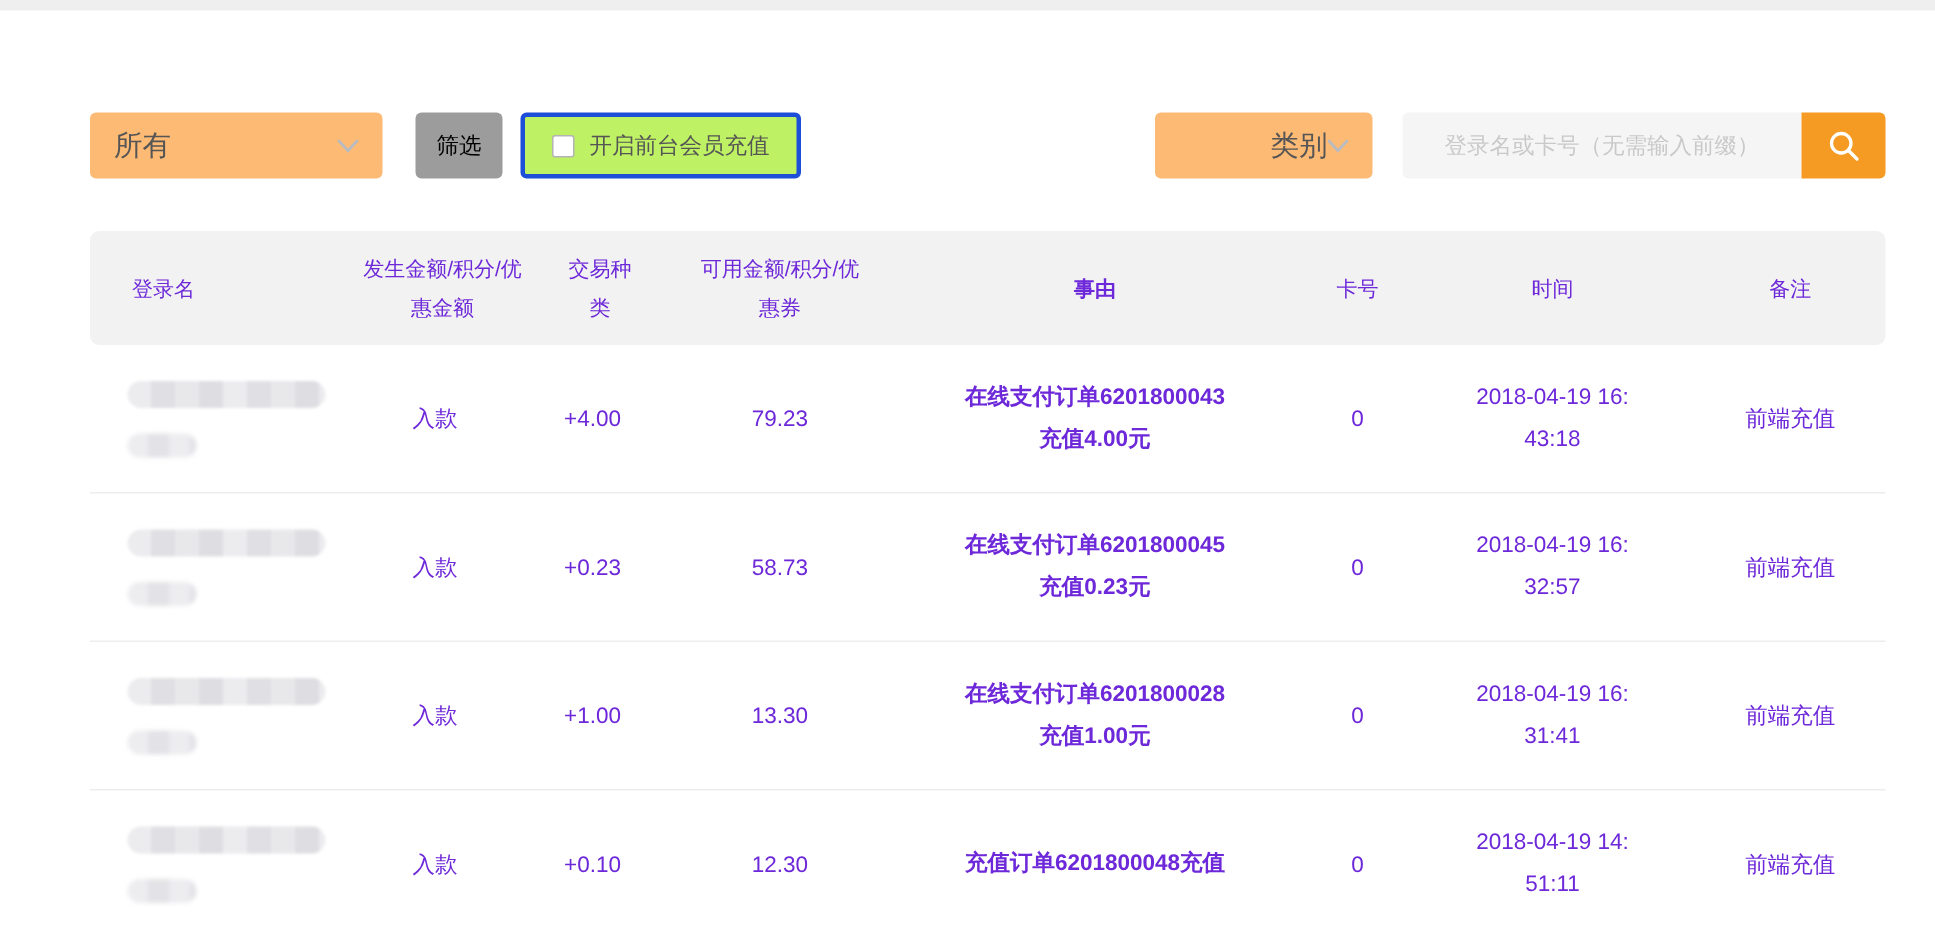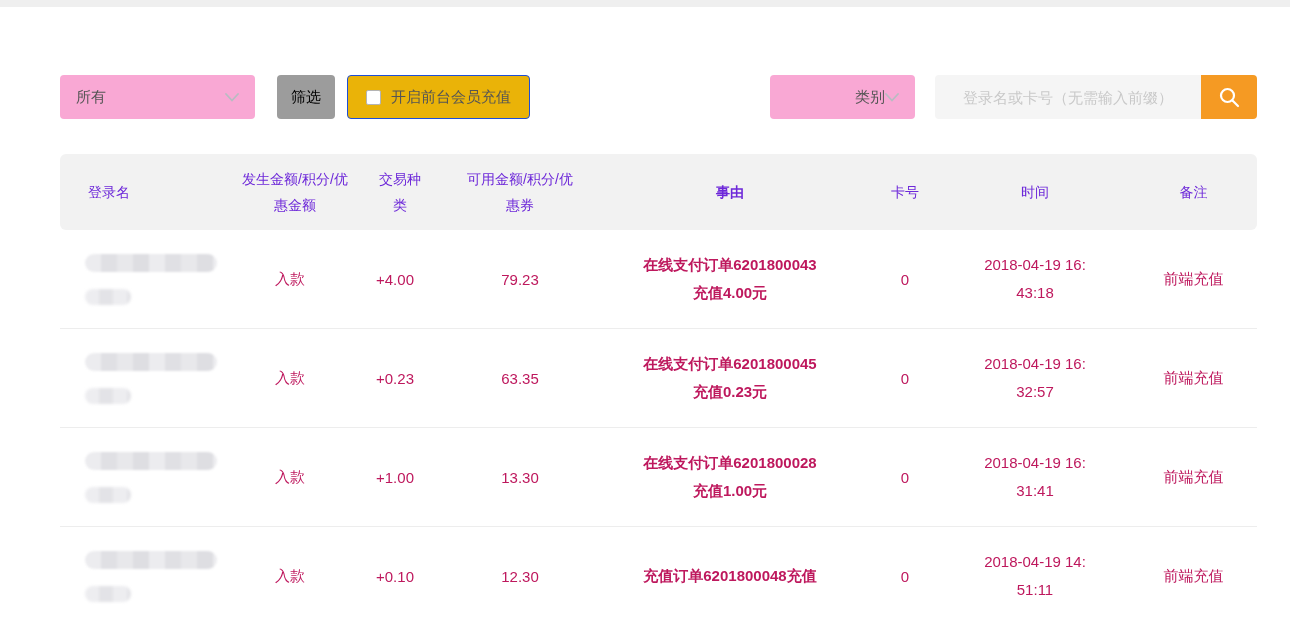--- a/index.html
+++ b/index.html
@@ -2,30 +2,30 @@
 <html><head>
 <meta charset="utf-8">
 <style>
   * { margin:0; padding:0; box-sizing:border-box; }
   html,body { width:1290px; height:624px; background:#ffffff; overflow:hidden;
     font-family:"Liberation Sans","DejaVu Sans",sans-serif; }
   .top-strip { height:7px; background:#efefef; }
 
   
   .toolbar { margin:68px 33px 0 60px; height:44px; display:flex; align-items:center; }
-  .select { height:44px; background:#f9a8d4; border-radius:4px; display:flex;
+  .select { height:44px; background:#fdba74; border-radius:4px; display:flex;
     align-items:center; justify-content:space-between; padding:0 16px;
-    color:#555; font-size:15px; cursor:pointer; }
+    color:#555; font-size:19px; cursor:pointer; }
   .select.scope { width:195px; }
   .select.category { width:145px;justify-content:flex-end; }
   .chev { width:14px; height:9px; flex:0 0 auto; }
   .filter-btn { margin-left:22px; width:58px; height:44px; background:#9c9c9c;
     color:#000000; border:none; border-radius:4px; font-size:15px; cursor:pointer; }
-  .checkbox-panel { margin-left:12px; height:44px; border:1px solid #1d4ed8;
-    border-radius:4px; display:flex; align-items:center; padding:0 18px; background:#eab308; cursor:pointer; }
+  .checkbox-panel { margin-left:12px; height:44px; border:3px solid #1d4ed8;
+    border-radius:4px; display:flex; align-items:center; padding:0 18px; background:#bef264; cursor:pointer; }
   .checkbox-box { width:15px; height:15px; border:1px solid #b4b4b4; border-radius:2px;
     background:#fff; margin-right:10px; }
   .checkbox-label { font-size:15px; color:#555; }
   .right-group { margin-left:auto; display:flex; align-items:center; }
   .search-wrap { display:flex; margin-left:20px; }
   .search-input { width:266px; height:44px; background:#f5f5f5; border:none;
     border-radius:4px 0 0 4px; padding:0 14px; font-size:15px; color:#555; outline:none;text-align:center; }
   .search-input::placeholder { color:#c9c9c9; }
   .search-btn { width:56px; height:44px; background:#f59a23; border:none;
     border-radius:0 4px 4px 0; display:flex; align-items:center; justify-content:center; cursor:pointer; }
@@ -40,21 +40,21 @@
   .c-amount { width:110px; }
   .c-avail { width:140px; }
   .c-reason { width:280px;font-weight:bold; }
   .c-card { width:70px; }
   .c-time { width:190px; }
   .c-note { width:127px; }
   .hline { display:block; line-height:26px; }
   .hline:empty { display:none; }
 
   .row { display:flex; align-items:center; height:99px; border-bottom:1px solid #ededed;
-    color:#be185d; font-size:15px; }
+    color:#6d28d9; font-size:15px; }
   .tline { display:block; line-height:28px; }
   .tline:empty { display:none; }
 
   
   .row .c-login { padding-left:25px; }
   .mask1 { width:132px; height:18px; border-radius:9px; filter:blur(1.2px);
     background:repeating-linear-gradient(90deg,#ececef 0 16px,#e0e0e4 16px 32px,#e8e8eb 32px 48px,#dedee2 48px 64px); }
   .mask2 { width:46px; height:16px; margin-top:17px; border-radius:8px; filter:blur(1.5px);
     background:repeating-linear-gradient(90deg,#ededf0 0 14px,#e3e3e7 14px 28px); }
 </style>
@@ -153,21 +153,21 @@
     <div class="cell c-note">前端充值</div>
   </div>
 
   <div class="row">
     <div class="cell c-login">
       <div class="mask1"></div>
       <div class="mask2"></div>
     </div>
     <div class="cell c-type">入款</div>
     <div class="cell c-amount">+0.23</div>
-    <div class="cell c-avail">63.35</div>
+    <div class="cell c-avail">58.73</div>
     <div class="cell c-reason">
       <span class="tline">在线支付订单6201800045</span>
       <span class="tline">充值0.23元</span>
     </div>
     <div class="cell c-card">0</div>
     <div class="cell c-time">
       <span class="tline">2018-04-19 16:</span>
       <span class="tline">32:57</span>
     </div>
     <div class="cell c-note">前端充值</div>

